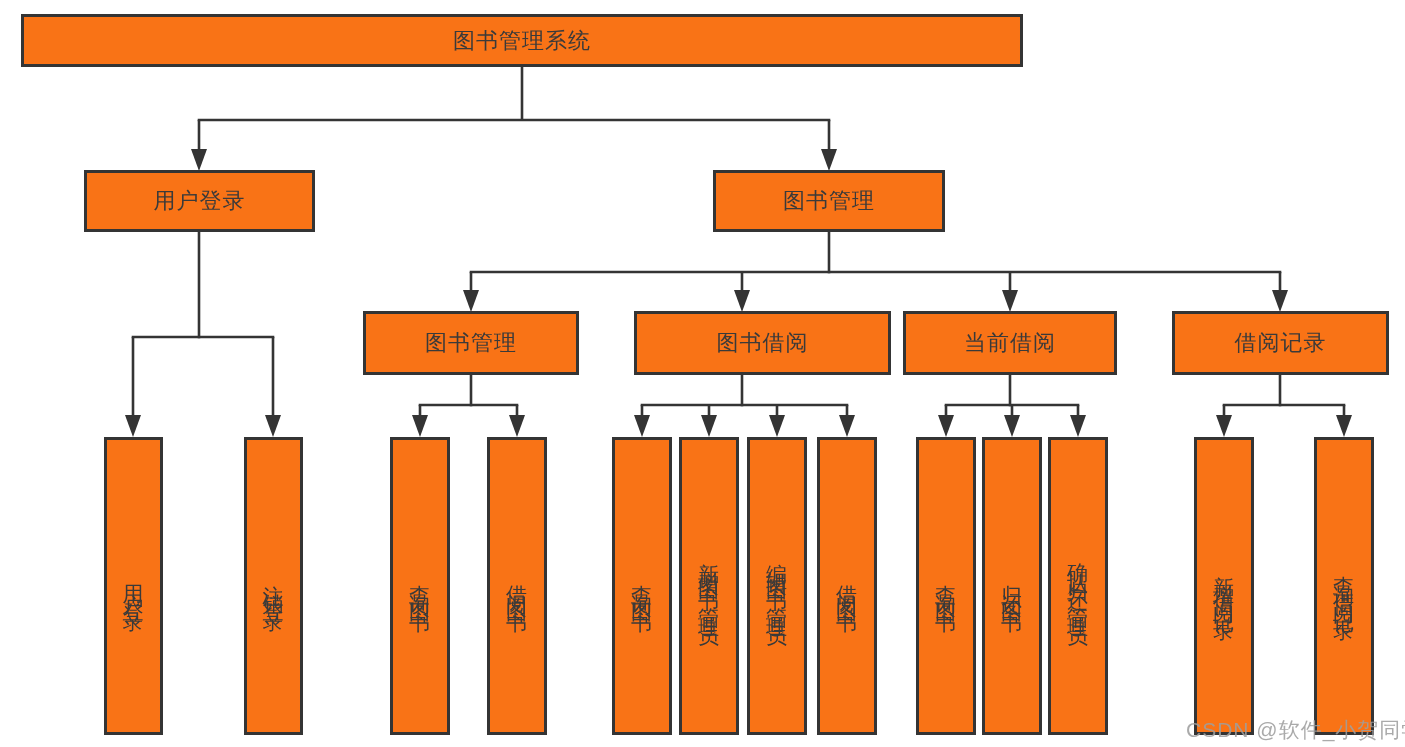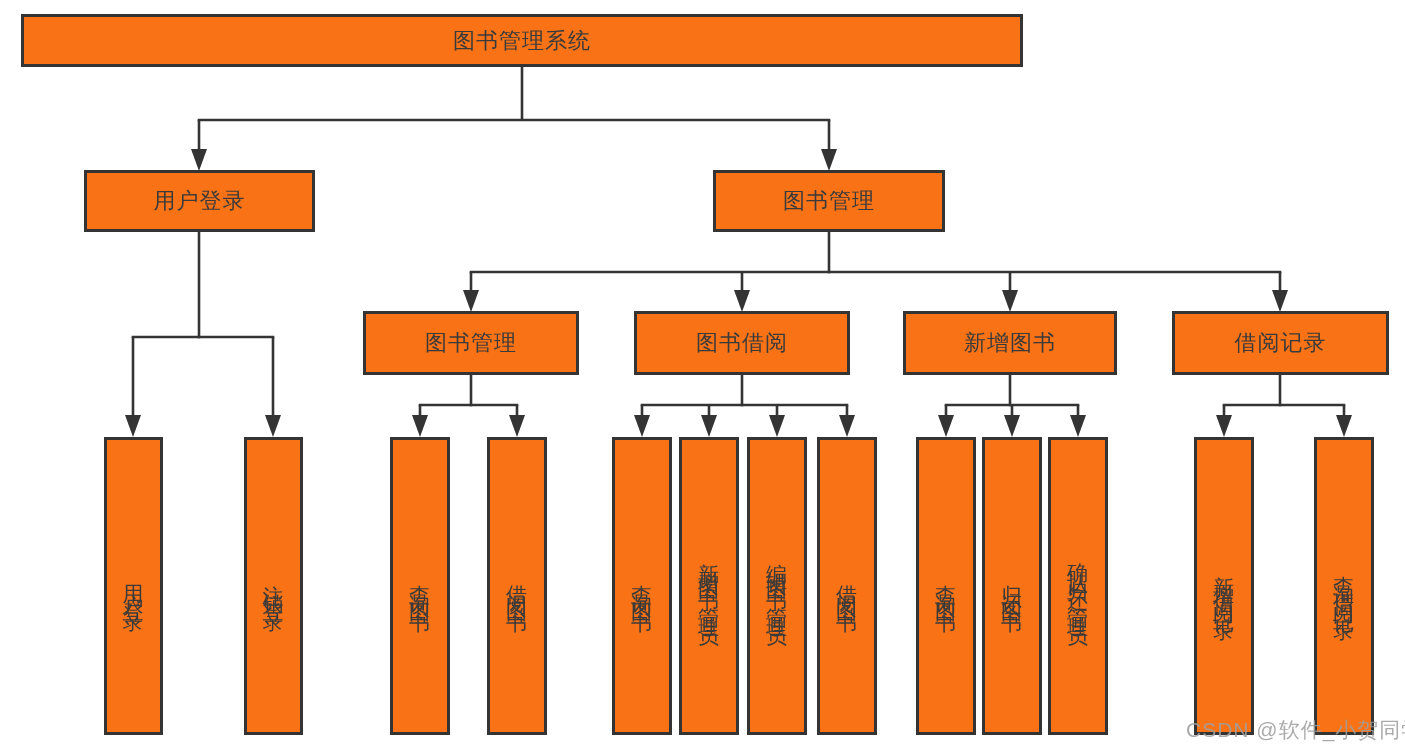--- a/index.html
+++ b/index.html
@@ -133,25 +133,25 @@
   <div class="box" style="left:84px; top:170px; width:231px; height:62px;">
     <span>用户登录</span>
   </div>
   <div class="box" style="left:713px; top:170px; width:232px; height:62px;">
     <span>图书管理</span>
   </div>
 
   <div class="box" style="left:363px; top:311px; width:216px; height:64px;">
     <span>图书管理</span>
   </div>
-  <div class="box" style="left:634px; top:311px; width:216px; height:64px;">
+  <div class="box" style="left:634px; top:311px; width:257px; height:64px;">
     <span>图书借阅</span>
   </div>
   <div class="box" style="left:903px; top:311px; width:214px; height:64px;">
-    <span>新增图书</span>
+    <span>当前借阅</span>
   </div>
   <div class="box" style="left:1172px; top:311px; width:217px; height:64px;">
     <span>借阅记录</span>
   </div>
 
   <div class="box leaf" style="left:104px; top:437px; width:59px; height:298px;">
     <span class="vtext">用户登录</span>
   </div>
   <div class="box leaf" style="left:244px; top:437px; width:59px; height:298px;">
     <span class="vtext">注销登录</span>

